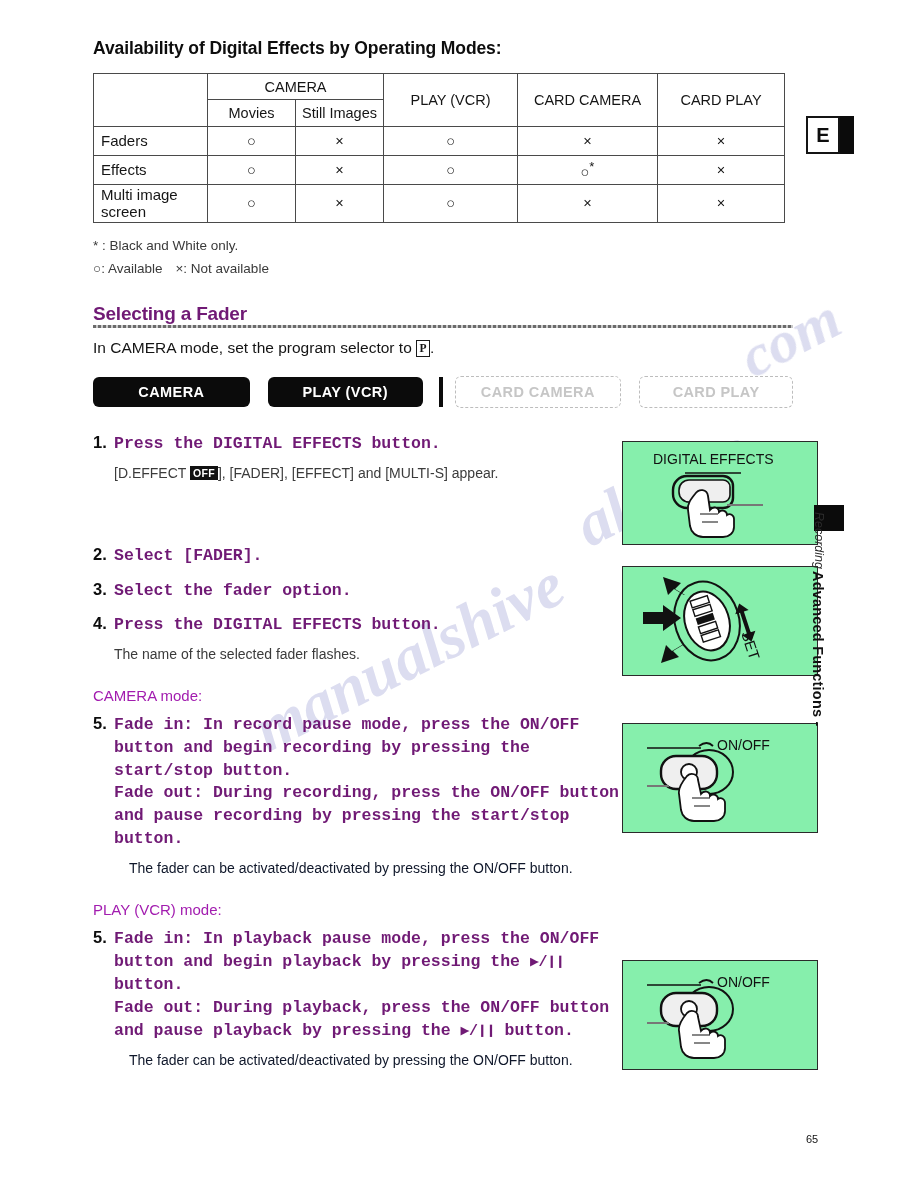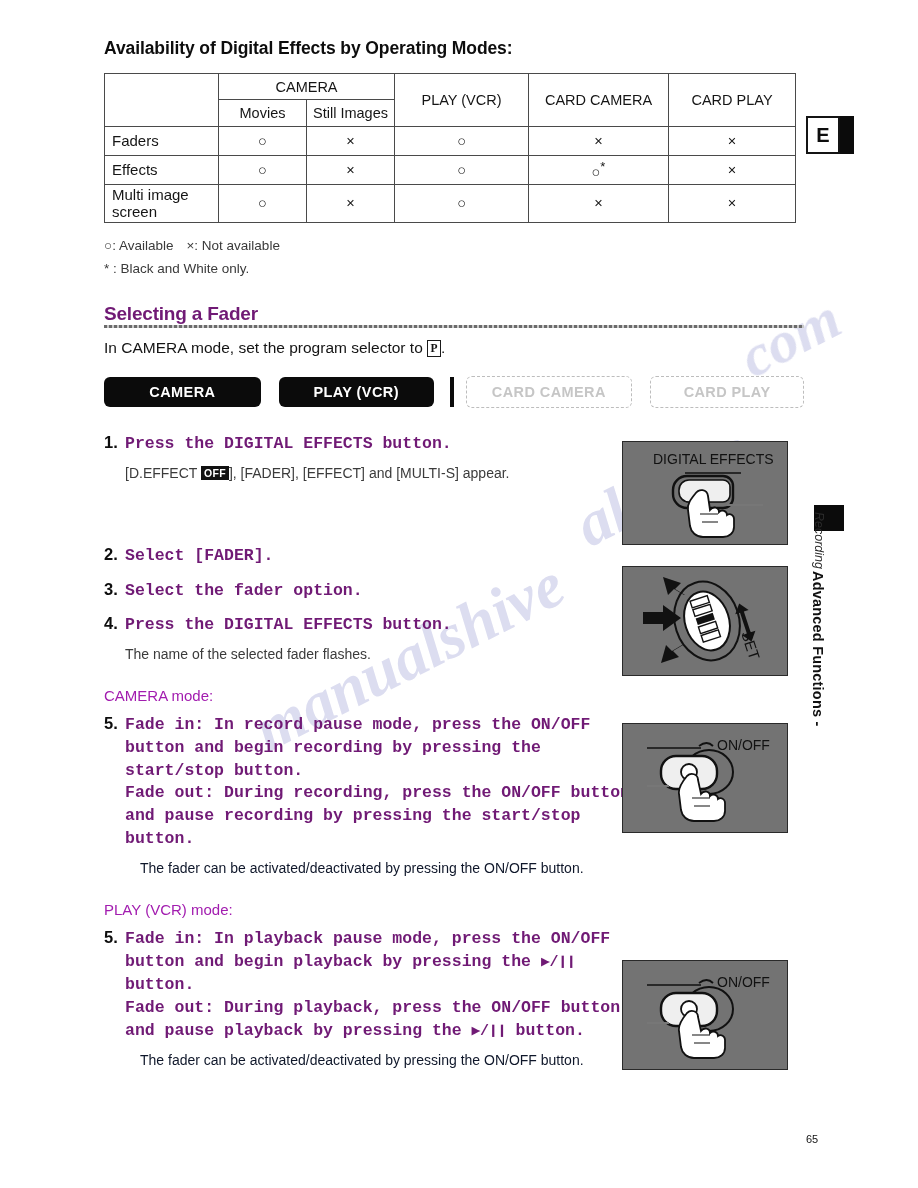--- a/index.html
+++ b/index.html
@@ -40,21 +40,21 @@
     white-space: nowrap;
     font-weight: 700;
   }
   .wm1 { left: 0px;   top: 290px; font-size: 64px; transform: rotate(-27deg); }
   .wm2 { left: 330px; top: 120px; font-size: 64px; transform: rotate(-27deg); }
   .wm3 { left: 470px; top: -20px; font-size: 60px; transform: rotate(-27deg); }
 
   
   .content {
     position: absolute;
-    left: 104px;
+    left: 93px;
     top: 38px;
     width: 700px;
     z-index: 3;
   }
 
   h1.section-title {
     font-size: 17.5px;
     font-weight: bold;
     margin: 0 0 14px 0;
     letter-spacing: -0.1px;
@@ -233,24 +233,24 @@
     padding: 1px 3px;
     line-height: 1.15;
     vertical-align: 1px;
     letter-spacing: 0.3px;
   }
   .pp-sym { font-size: 15px; letter-spacing: -0.5px; }
 
   
   .illus {
     position: absolute;
-    width: 166px;
+    width: 196px;
     height: 108px;
     border: 1.6px solid #2a2a2a;
-    background: #737373;
+    background: #86efac;
     z-index: 4;
     box-sizing: border-box;
   }
   .illus svg { display: block; }
 
   #illus-digital-effects { left: 622px; top: 441px; height: 104px; }
   #illus-set-dial        { left: 622px; top: 566px; height: 110px; }
   #illus-onoff-camera    { left: 622px; top: 723px; height: 110px; }
   #illus-onoff-play      { left: 622px; top: 960px; height: 110px; }
 
@@ -384,24 +384,24 @@
           <td class="cell-mark">○</td>
           <td class="cell-mark">×</td>
           <td class="cell-mark">○</td>
           <td class="cell-mark">×</td>
           <td class="cell-mark">×</td>
         </tr>
       </tbody>
     </table>
 
     <div class="legend">
+      <div>* : Black and White only.</div>
       <div>
         <span>○: Available</span><span class="gap"></span><span>×: Not available</span>
       </div>
-      <div>* : Black and White only.</div>
     </div>
 
     <div class="fader-heading-wrap">
       <h2 class="fader-heading">Selecting a Fader</h2>
       <div class="heading-rule speckle"></div>
     </div>
 
     <div class="intro-line">
       <span>In CAMERA mode, set the program selector to</span>
       <span class="boxed-p">P</span><span>.</span>

